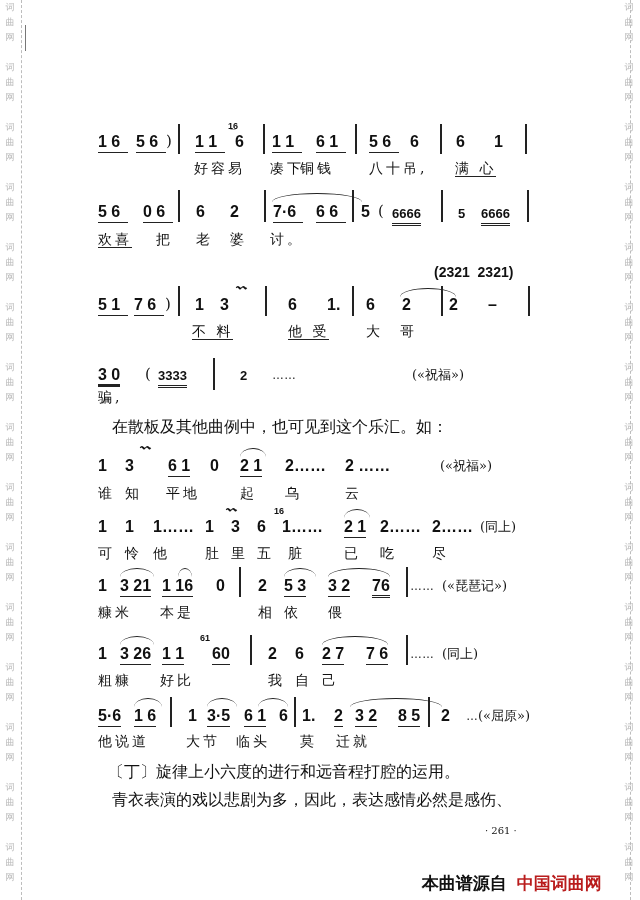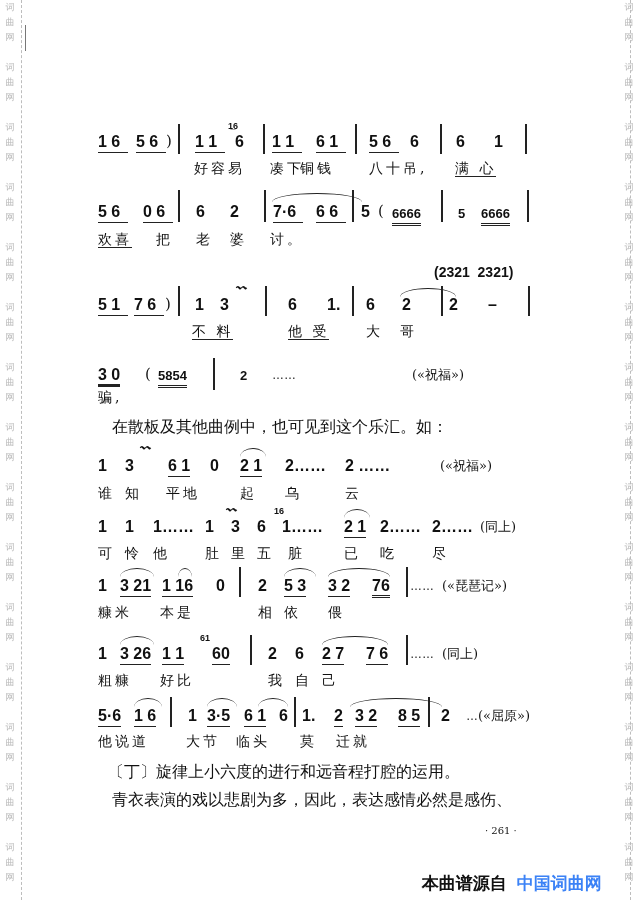--- a/index.html
+++ b/index.html
@@ -20,21 +20,21 @@
   .slur{position:absolute;border-top:1.3px solid #222;border-radius:50%/100% 100% 0 0;height:8px;}
   .lyr{position:absolute;font-family:"DejaVu Serif","Liberation Serif",serif;font-size:14px;line-height:16px;white-space:pre;letter-spacing:3px;}
   .lyr.ul{border-bottom:1px solid #222;}
   .paren{position:absolute;font-family:"DejaVu Serif",serif;font-size:15px;line-height:18px;white-space:pre;}
   .src{position:absolute;font-family:"DejaVu Serif",serif;font-size:13px;line-height:18px;white-space:pre;}
   .trill{position:absolute;font-size:11px;line-height:8px;}
   .grace{position:absolute;font-family:"Liberation Sans",sans-serif;font-weight:bold;font-size:9px;line-height:9px;}
   .para{position:absolute;font-family:"DejaVu Serif","Liberation Serif",serif;font-size:16px;line-height:20px;white-space:pre;}
   .pageno{position:absolute;left:485px;top:825px;font-family:"DejaVu Serif",serif;font-size:10px;font-weight:normal;}
   .credit{position:absolute;left:410px;top:852px;font-family:"DejaVu Sans",sans-serif;font-weight:bold;font-size:17px;white-space:pre;}
-  .credit .site{color:#3b82f6;margin-left:10px;}
+  .credit .site{color:#b91c1c;margin-left:10px;}
 </style>
 </head>
 <body>
 
 <div class="dash left"></div>
 <div class="dash right"></div>
 <div class="cursorbar"></div>
 <div id="wm-left" class="margin left">
     <span class="wm" style="left: 3px; top: 3px;">词</span>
     <span class="wm" style="left: 3px; top: 18px;">曲</span>
@@ -202,21 +202,21 @@
   <div class="bar" style="left:528px;top:286px;height:30px;"></div>
   <span class="lyr ul" style="left:192px;top:323px;">不 料</span>
   <span class="lyr ul" style="left:288px;top:323px;">他 受</span>
   <span class="lyr" style="left:366px;top:323px;">大</span>
   <span class="lyr" style="left:400px;top:323px;">哥</span>
 </div>
 
 <div>
   <span class="n" style="left:98px;top:366px;border-bottom:3px solid #222;">3 0</span>
   <span class="paren" style="left:145px;top:365px;">(</span>
-  <span class="n uu" style="left:158px;top:367px;font-size:13px;">5854</span>
+  <span class="n uu" style="left:158px;top:367px;font-size:13px;">3333</span>
   <div class="bar" style="left:213px;top:358px;height:32px;"></div>
   <span class="n" style="left:240px;top:367px;font-size:13px;">2</span>
   <span class="n" style="left:272px;top:366px;font-size:12px;font-weight:normal;">……</span>
   <span class="src" style="left:412px;top:366px;">(«祝福»)</span>
   <span class="lyr" style="left:98px;top:389px;">骗,</span>
 </div>
 
 <span class="para" style="left:112px;top:417px;">在散板及其他曲例中，也可见到这个乐汇。如：</span>
 
 <div>

